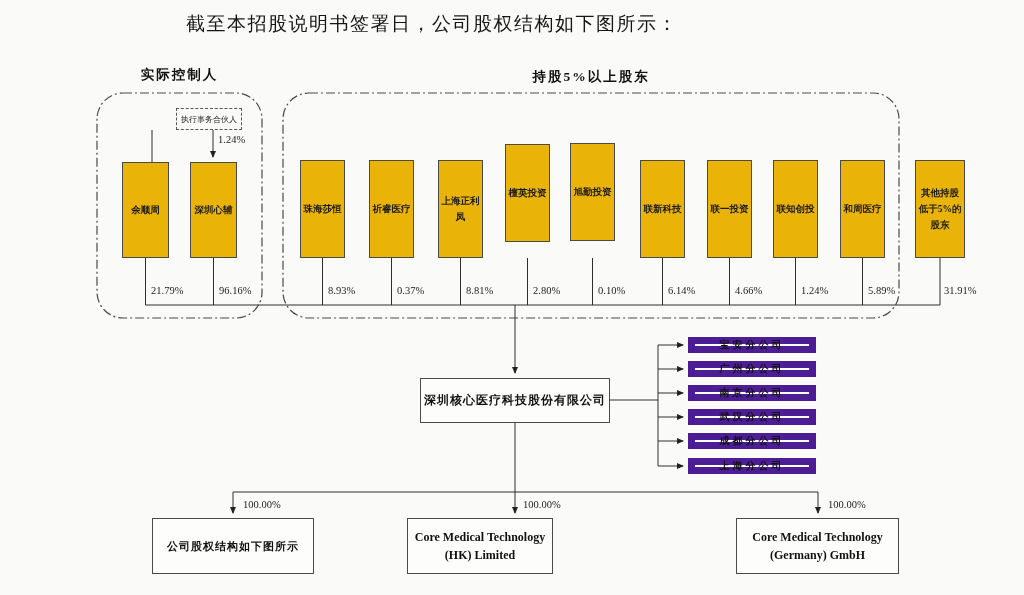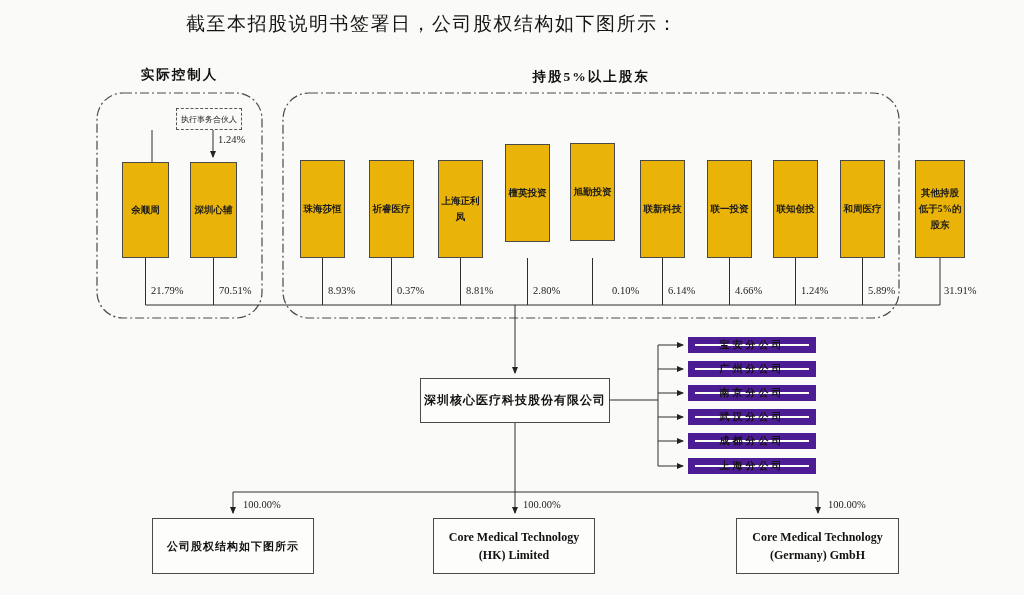--- a/index.html
+++ b/index.html
@@ -124,42 +124,42 @@
   <div class="abs sh-box" style="left:438px;top:160px;width:45px;height:98px">上海正利凤</div>
   <div class="abs sh-box" style="left:505px;top:144px;width:45px;height:98px">檀英投资</div>
   <div class="abs sh-box" style="left:570px;top:143px;width:45px;height:98px">旭勤投资</div>
   <div class="abs sh-box" style="left:640px;top:160px;width:45px;height:98px">联新科技</div>
   <div class="abs sh-box" style="left:707px;top:160px;width:45px;height:98px">联一投资</div>
   <div class="abs sh-box" style="left:773px;top:160px;width:45px;height:98px">联知创投</div>
   <div class="abs sh-box" style="left:840px;top:160px;width:45px;height:98px">和周医疗</div>
   <div class="abs sh-box" style="left:915px;top:160px;width:50px;height:98px">其他持股低于5%的股东</div>
 
   <div class="abs pct" style="left:151px;top:285px">21.79%</div>
-  <div class="abs pct" style="left:219px;top:285px">70.51%</div>
+  <div class="abs pct" style="left:219px;top:285px">96.16%</div>
   <div class="abs pct" style="left:328px;top:285px">8.93%</div>
   <div class="abs pct" style="left:397px;top:285px">0.37%</div>
   <div class="abs pct" style="left:466px;top:285px">8.81%</div>
   <div class="abs pct" style="left:533px;top:285px">2.80%</div>
-  <div class="abs pct" style="left:612px;top:285px">0.10%</div>
+  <div class="abs pct" style="left:598px;top:285px">0.10%</div>
   <div class="abs pct" style="left:668px;top:285px">6.14%</div>
   <div class="abs pct" style="left:735px;top:285px">4.66%</div>
   <div class="abs pct" style="left:801px;top:285px">1.24%</div>
   <div class="abs pct" style="left:868px;top:285px">5.89%</div>
   <div class="abs pct" style="left:944px;top:285px">31.91%</div>
 
   <div class="abs company-box">深圳核心医疗科技股份有限公司</div>
 
   <div class="abs branch-box" style="top:337px">宝安分公司</div>
   <div class="abs branch-box" style="top:361px">广州分公司</div>
   <div class="abs branch-box" style="top:385px">南京分公司</div>
   <div class="abs branch-box" style="top:409px">武汉分公司</div>
   <div class="abs branch-box" style="top:433px">成都分公司</div>
   <div class="abs branch-box" style="top:458px">上海分公司</div>
 
   <div class="abs pct" style="left:243px;top:499px">100.00%</div>
   <div class="abs pct" style="left:523px;top:499px">100.00%</div>
   <div class="abs pct" style="left:828px;top:499px">100.00%</div>
 
   <div class="abs sub-box sub-cn" style="left:152px;width:162px">公司股权结构如下图所示</div>
-  <div class="abs sub-box sub-en" style="left:433px;width:162px">Core Medical Technology (HK) Limited</div>
+  <div class="abs sub-box sub-en" style="left:407px;width:146px">Core Medical Technology (HK) Limited</div>
   <div class="abs sub-box sub-en" style="left:736px;width:163px">Core Medical Technology (Germany) GmbH</div>
 
 </div>
 
 </body></html>

